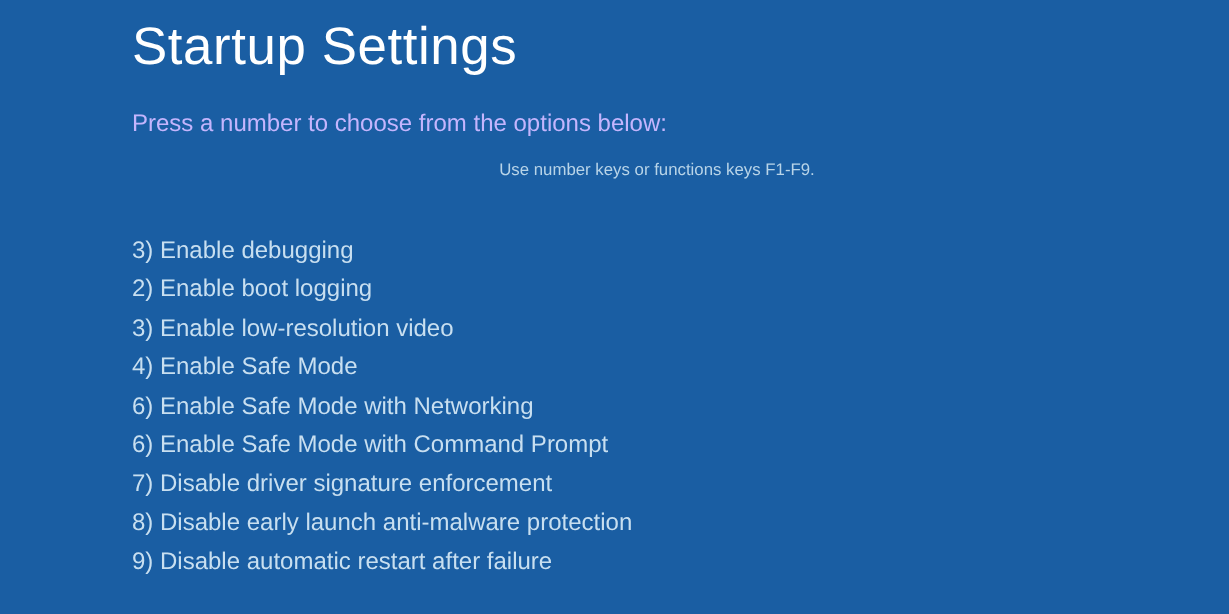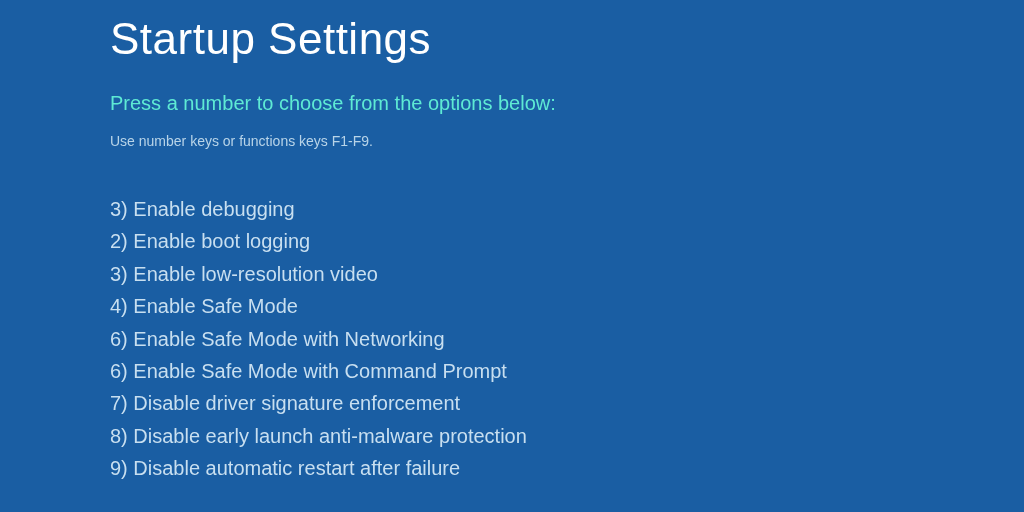--- a/index.html
+++ b/index.html
@@ -24,28 +24,29 @@
     .title {
       font-size: 44px;
       font-weight: 300;
       color: #ffffff;
       margin-bottom: 28px;
       letter-spacing: 0.5px;
     }
     .subtitle {
       font-size: 20px;
       font-weight: 300;
-      color: #5eead4;
+      color: #c4b5fd;
       margin-bottom: 18px;
     }
     .hint {
       font-size: 14px;
       font-weight: 300;
       color: #b8d4e8;
       margin-bottom: 44px;
+      text-align: center;
     }
     .options {
       list-style: none;
     }
     .option-item {
       font-size: 20px;
       font-weight: 300;
       color: #c8dff0;
       line-height: 1.62;
     }

